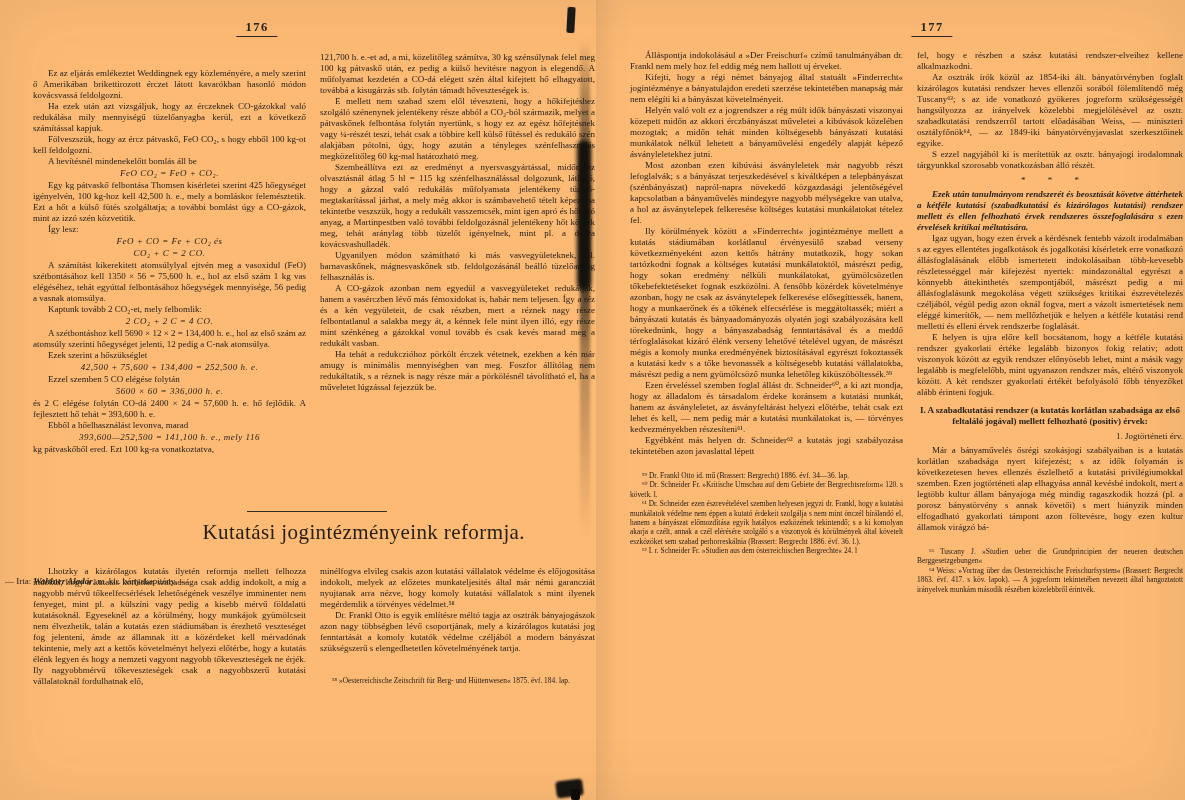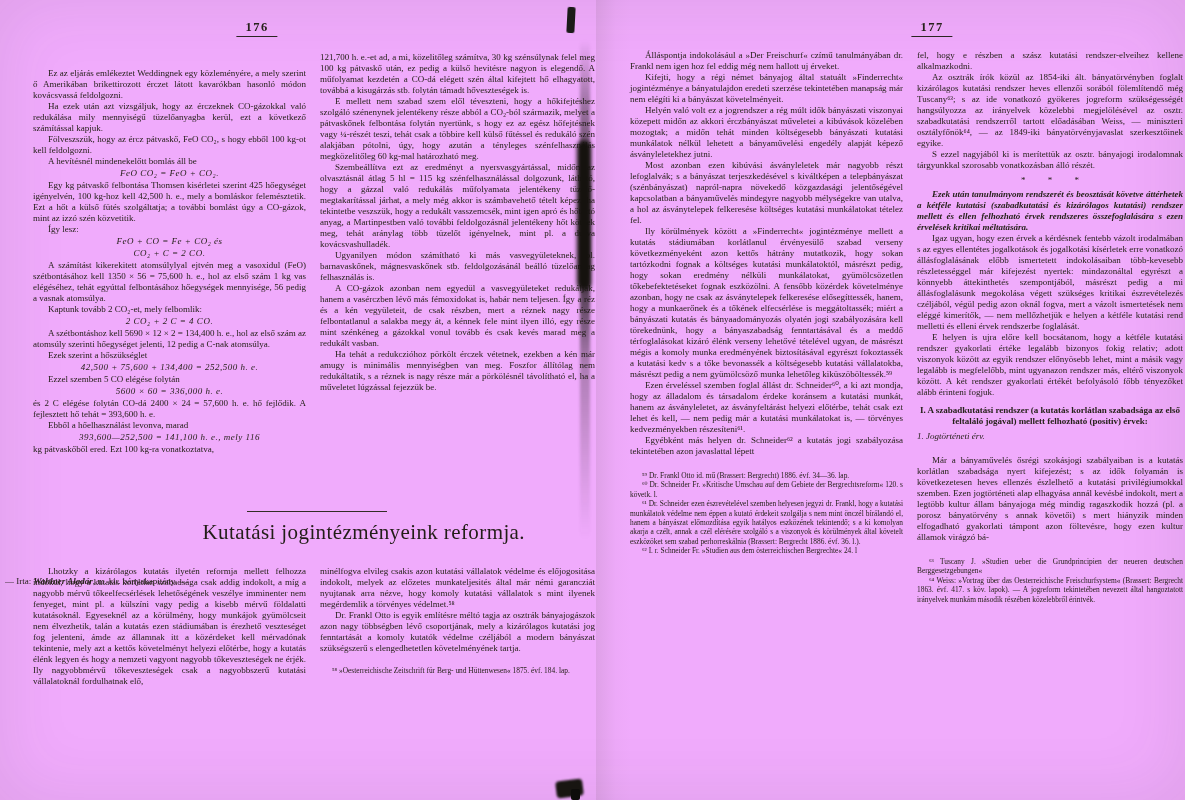--- a/index.html
+++ b/index.html
@@ -4,21 +4,21 @@
 <style>
   * { margin:0; padding:0; box-sizing:border-box; }
   html,body { width:1185px; height:800px; }
   body {
     font-family:"Liberation Serif","DejaVu Serif",serif;
     background:#eceae5;
     overflow:hidden;
   }
   .spread {
     position:relative; width:1185px; height:800px;
-    background:#f0abfc;
+    background:#fdba74;
     box-shadow: inset 0 0 70px rgba(60,55,45,0.10);
     color:#27221b;
     overflow:hidden;
   }
   .pagenum {
     position:absolute; top:20px; transform:translateX(-50%);
     font-weight:bold; font-size:12.5px; letter-spacing:1.5px;
     border-bottom:1.3px solid #2a2520; padding:0 9px 1px 9px;
   }
   #pn-left { left:257px; }
@@ -38,24 +38,24 @@
   }
   .para.body { text-indent:15px; }
   .para.cont { text-indent:0; }
   .para.emph { text-indent:15px; font-style:italic; font-weight:600; }
   .para.formula {
     text-align:center; font-style:italic; font-weight:400;
     text-indent:0; margin:1px 0; letter-spacing:0.5px;
   }
   .para.stars { text-align:center; letter-spacing:10px; margin:4px 0 3px 0; text-indent:10px; }
   .para.heading { font-weight:bold; text-align:center; text-indent:0; margin:7px 0 4px 0; }
-  .para.subheading { font-style:italic; text-align:left; text-indent:0; margin:2px 0 13px 0; }
+  .para.subheading { text-align:right; text-indent:0; margin:2px 0 3px 0; }
   .para.footnote { font-size:7.4px; line-height:9.4px; text-indent:12px; }
   .fngroup { margin-top:14px; }
-  #p176c4 .fngroup { margin-top:12px; }
+  #p176c4 .fngroup { margin-top:22px; }
 
   .title-rule {
     position:absolute; left:247px; top:511px; width:140px; height:1.4px;
     background:#332d26;
   }
   .article-title {
     position:absolute; left:5px; top:520px; width:520px;
     text-align:right; font-size:21px; font-weight:normal;
     letter-spacing:0.4px; color:#221d17;
   }
@@ -129,21 +129,21 @@
         <p class="para cont">minélfogva elvileg csakis azon kutatási vállalatok védelme és előjogositása indokolt, melyek az előzetes munkateljesités által már némi garancziát nyujtanak arra nézve, hogy komoly kutatási vállalatok s mint ilyenek megérdemlik a törvényes védelmet.⁵⁸</p>
         <p class="para body">Dr. Frankl Otto is egyik említésre méltó tagja az osztrák bányajogászok azon nagy többségben lévő csoportjának, mely a kizárólagos kutatási jog fenntartását a komoly kutatók védelme czéljából a modern bányászat szükségszerű s elengedhetetlen követelményének tartja.</p>
       </div>
     <div class="fngroup">
         <p class="para footnote">⁵⁸ »Oesterreichische Zeitschrift für Berg- und Hüttenwesen« 1875. évf. 184. lap.</p>
       </div>
   </div>
 
   <div class="col" id="p177c1">
     <div>
-        <p class="para body">Álláspontja indokolásául a »Der Freischurf« czímű tanulmányában dr. Frankl nem igen hoz fel eddig még nem hallott uj érveket.</p>
+        <p class="para body">Álláspontja indokolásául a »Der Freischurf« czímű tanulmányában dr. Frankl nem mely hoz fel eddig még nem hallott uj érveket.</p>
         <p class="para body">Kifejti, hogy a régi német bányajog által statuált »Finderrecht« jogintézménye a bányatulajdon eredeti szerzése tekintetében manapság már nem elégíti ki a bányászat követelményeit.</p>
         <p class="para body">Helyén való volt ez a jogrendszer a rég múlt idők bányászati viszonyai közepett midőn az akkori érczbányászat műveletei a kibúvások közelében mozogtak; a midőn tehát minden költségesebb bányászati kutatási munkálatok nélkül lehetett a bányaművelési engedély alapját képező ásványleletekhez jutni.</p>
         <p class="para body">Most azonban ezen kibúvási ásványleletek már nagyobb részt lefoglalvák; s a bányászat terjeszkedésével s kiváltképen a telepbányászat (szénbányászat) napról-napra növekedő közgazdasági jelentőségével kapcsolatban a bányaművelés mindegyre nagyobb mélységekre van utalva, a hol az ásványtelepek felkeresése költséges kutatási munkálatokat tételez fel.</p>
         <p class="para body">Ily körülmények között a »Finderrecht« jogintézménye mellett a kutatás stádiumában korlátlanul érvényesülő szabad verseny következményeként azon kettős hátrány mutatkozik, hogy sokan tartózkodni fognak a költséges kutatási munkálatoktól, másrészt pedig, hogy sokan eredmény nélküli munkálatokat, gyümölcsözetlen tőkebefektetéseket fognak eszközölni. A fensőbb közérdek követelménye azonban, hogy ne csak az ásványtelepek felkeresése elősegíttessék, hanem, hogy a munkaerőnek és a tőkének elfecsérlése is meggátoltassék; miért a bányászati kutatás és bányaadományozás olyatén jogi szabályozására kell törekednünk, hogy a bányaszabadság fenntartásával és a meddő térfoglalásokat kizáró élénk verseny lehetővé tételével ugyan, de másrészt mégis a komoly munka eredményének biztosításával egyrészt fokoztassék a kutatási kedv s a tőke bevonassék a költségesebb kutatási vállalatokba, másrészt pedig a nem gyümölcsöző munka lehetőleg kiküszöböltessék.⁵⁹</p>
         <p class="para body">Ezen érveléssel szemben foglal állást dr. Schneider⁶⁰, a ki azt mondja, hogy az álladalom és társadalom érdeke koránsem a kutatási munkát, hanem az ásványleletet, az ásványfeltárást helyezi előtérbe, tehát csak ezt lehet és kell, — nem pedig már a kutatási munkálatokat is, — törvényes kedvezményekben részesíteni⁶¹.</p>
         <p class="para body">Egyébként más helyen dr. Schneider⁶² a kutatás jogi szabályozása tekintetében azon javaslattal lépett</p>
       </div>
     <div class="fngroup">
         <p class="para footnote">⁵⁹ Dr. Frankl Otto id. mű (Brassert: Bergrecht) 1886. évf. 34—36. lap.</p>
         <p class="para footnote">⁶⁰ Dr. Schneider Fr. »Kritische Umschau auf dem Gebiete der Bergrechtsreform« 120. s követk. l.</p>

